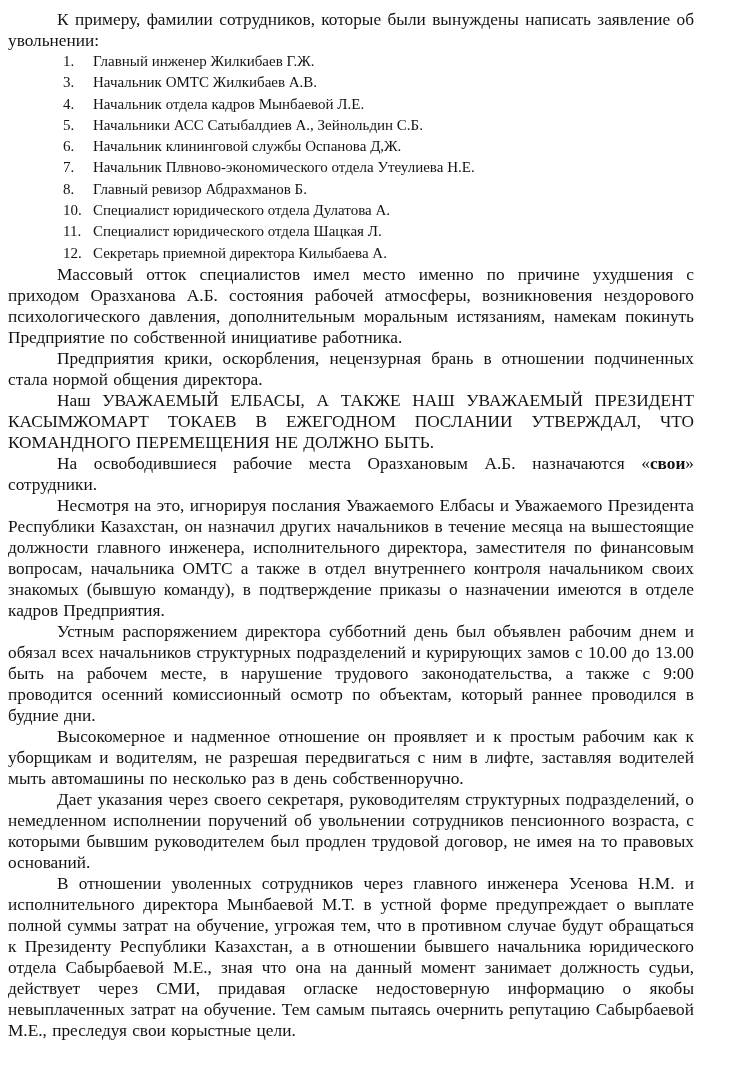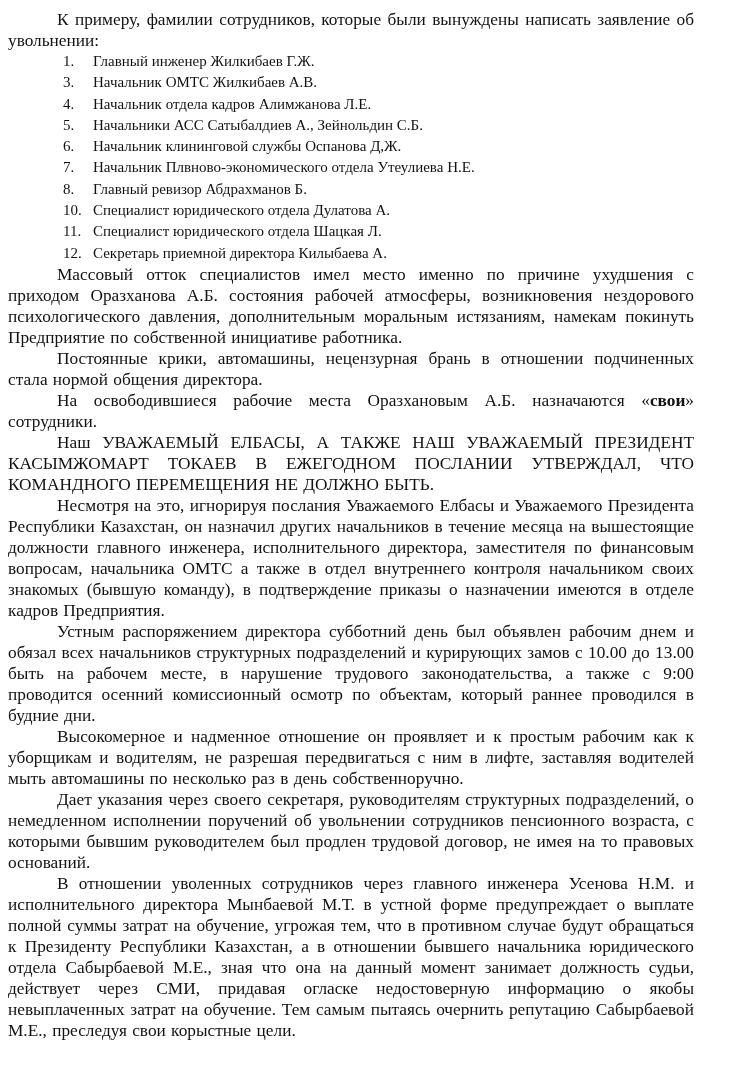--- a/index.html
+++ b/index.html
@@ -51,37 +51,37 @@
 </head>
 <body>
 
 <div class="page">
 
   <p class="para">К примеру, фамилии сотрудников, которые были вынуждены написать заявление об увольнении:</p>
 
   <div class="emp-list">
     <div class="list-row"><span class="num">1.</span><span>Главный инженер Жилкибаев Г.Ж.</span></div>
     <div class="list-row"><span class="num">3.</span><span>Начальник ОМТС Жилкибаев А.В.</span></div>
-    <div class="list-row"><span class="num">4.</span><span>Начальник отдела кадров Алимжанова Л.Е.</span></div>
+    <div class="list-row"><span class="num">4.</span><span>Начальник отдела кадров Мынбаевой Л.Е.</span></div>
     <div class="list-row"><span class="num">5.</span><span>Начальники АСС Сатыбалдиев А., Зейнольдин С.Б.</span></div>
     <div class="list-row"><span class="num">6.</span><span>Начальник клининговой службы Оспанова Д,Ж.</span></div>
     <div class="list-row"><span class="num">7.</span><span>Начальник Плвново-экономического отдела Утеулиева Н.Е.</span></div>
     <div class="list-row"><span class="num">8.</span><span>Главный ревизор Абдрахманов Б.</span></div>
     <div class="list-row"><span class="num">10.</span><span>Специалист юридического отдела Дулатова А.</span></div>
     <div class="list-row"><span class="num">11.</span><span>Специалист юридического отдела Шацкая Л.</span></div>
     <div class="list-row"><span class="num">12.</span><span>Секретарь приемной директора Килыбаева А.</span></div>
   </div>
 
   <p class="para">Массовый отток специалистов имел место именно по причине ухудшения с приходом Оразханова А.Б. состояния рабочей атмосферы, возникновения нездорового психологического давления, дополнительным моральным истязаниям, намекам покинуть Предприятие по собственной инициативе работника.</p>
 
-  <p class="para">Постоянные крики, автомашины, нецензурная брань в отношении подчиненных стала нормой общения директора.</p>
+  <p class="para">Предприятия крики, оскорбления, нецензурная брань в отношении подчиненных стала нормой общения директора.</p>
+
+  <p class="para">Наш УВАЖАЕМЫЙ ЕЛБАСЫ,  А ТАКЖЕ НАШ УВАЖАЕМЫЙ ПРЕЗИДЕНТ КАСЫМЖОМАРТ ТОКАЕВ  В ЕЖЕГОДНОМ ПОСЛАНИИ УТВЕРЖДАЛ, ЧТО КОМАНДНОГО ПЕРЕМЕЩЕНИЯ НЕ ДОЛЖНО БЫТЬ.</p>
 
   <p class="para"><span>На освободившиеся рабочие места Оразхановым А.Б. назначаются «</span><span class="bold">свои</span><span>» сотрудники.</span></p>
-
-  <p class="para">Наш УВАЖАЕМЫЙ ЕЛБАСЫ,  А ТАКЖЕ НАШ УВАЖАЕМЫЙ ПРЕЗИДЕНТ КАСЫМЖОМАРТ ТОКАЕВ  В ЕЖЕГОДНОМ ПОСЛАНИИ УТВЕРЖДАЛ, ЧТО КОМАНДНОГО ПЕРЕМЕЩЕНИЯ НЕ ДОЛЖНО БЫТЬ.</p>
 
   <p class="para">Несмотря на это, игнорируя послания Уважаемого Елбасы и Уважаемого Президента Республики Казахстан, он назначил других начальников  в течение месяца на вышестоящие должности главного инженера, исполнительного директора, заместителя по финансовым вопросам, начальника ОМТС а также в отдел внутреннего контроля начальником своих знакомых (бывшую команду), в подтверждение приказы о назначении имеются в отделе кадров Предприятия.</p>
 
   <p class="para">Устным распоряжением директора субботний день был объявлен рабочим днем и обязал всех начальников структурных подразделений и курирующих замов с 10.00 до 13.00 быть на рабочем месте, в нарушение трудового законодательства, а также с 9:00 проводится осенний комиссионный осмотр по объектам, который раннее проводился в будние дни.</p>
 
   <p class="para">Высокомерное и надменное отношение он проявляет и к простым рабочим как к уборщикам и водителям, не разрешая передвигаться с ним в лифте, заставляя водителей мыть автомашины по несколько раз в день собственноручно.</p>
 
   <p class="para">Дает указания через своего секретаря, руководителям структурных подразделений, о немедленном исполнении поручений об увольнении сотрудников пенсионного возраста, с которыми бывшим руководителем был продлен трудовой договор, не имея на то правовых оснований.</p>
 
   <p class="para">В отношении уволенных сотрудников через главного инженера Усенова Н.М. и исполнительного директора Мынбаевой М.Т. в устной форме предупреждает о выплате полной суммы затрат на обучение, угрожая тем, что в противном случае будут обращаться к Президенту Республики Казахстан, а в отношении бывшего начальника юридического отдела Сабырбаевой М.Е., зная что она на данный момент занимает должность судьи, действует через СМИ, придавая огласке недостоверную информацию о якобы невыплаченных затрат на обучение. Тем самым пытаясь очернить репутацию Сабырбаевой М.Е., преследуя свои корыстные цели.</p>

